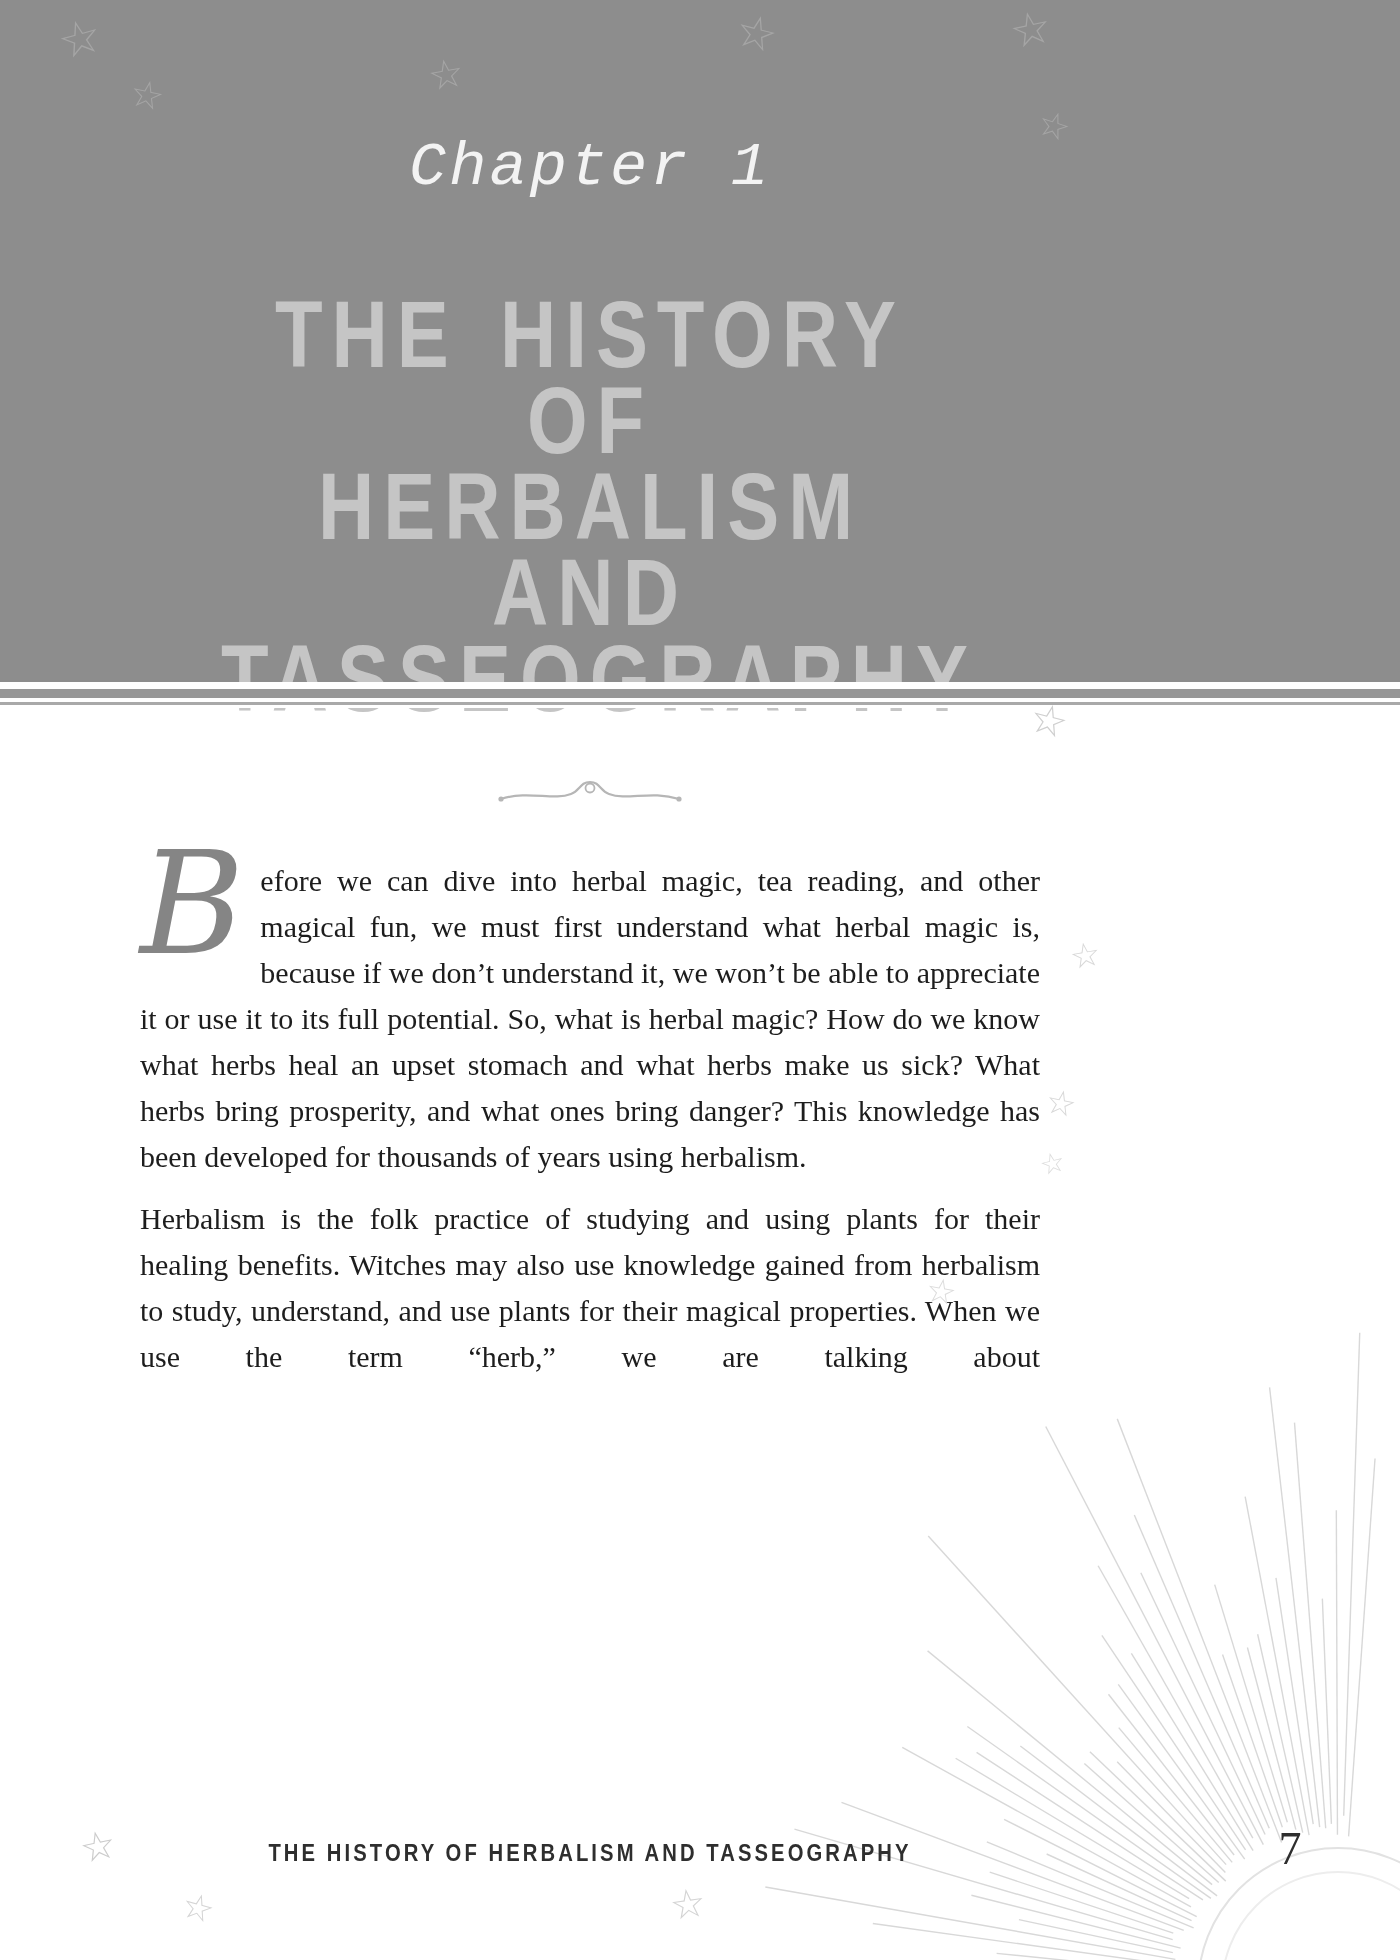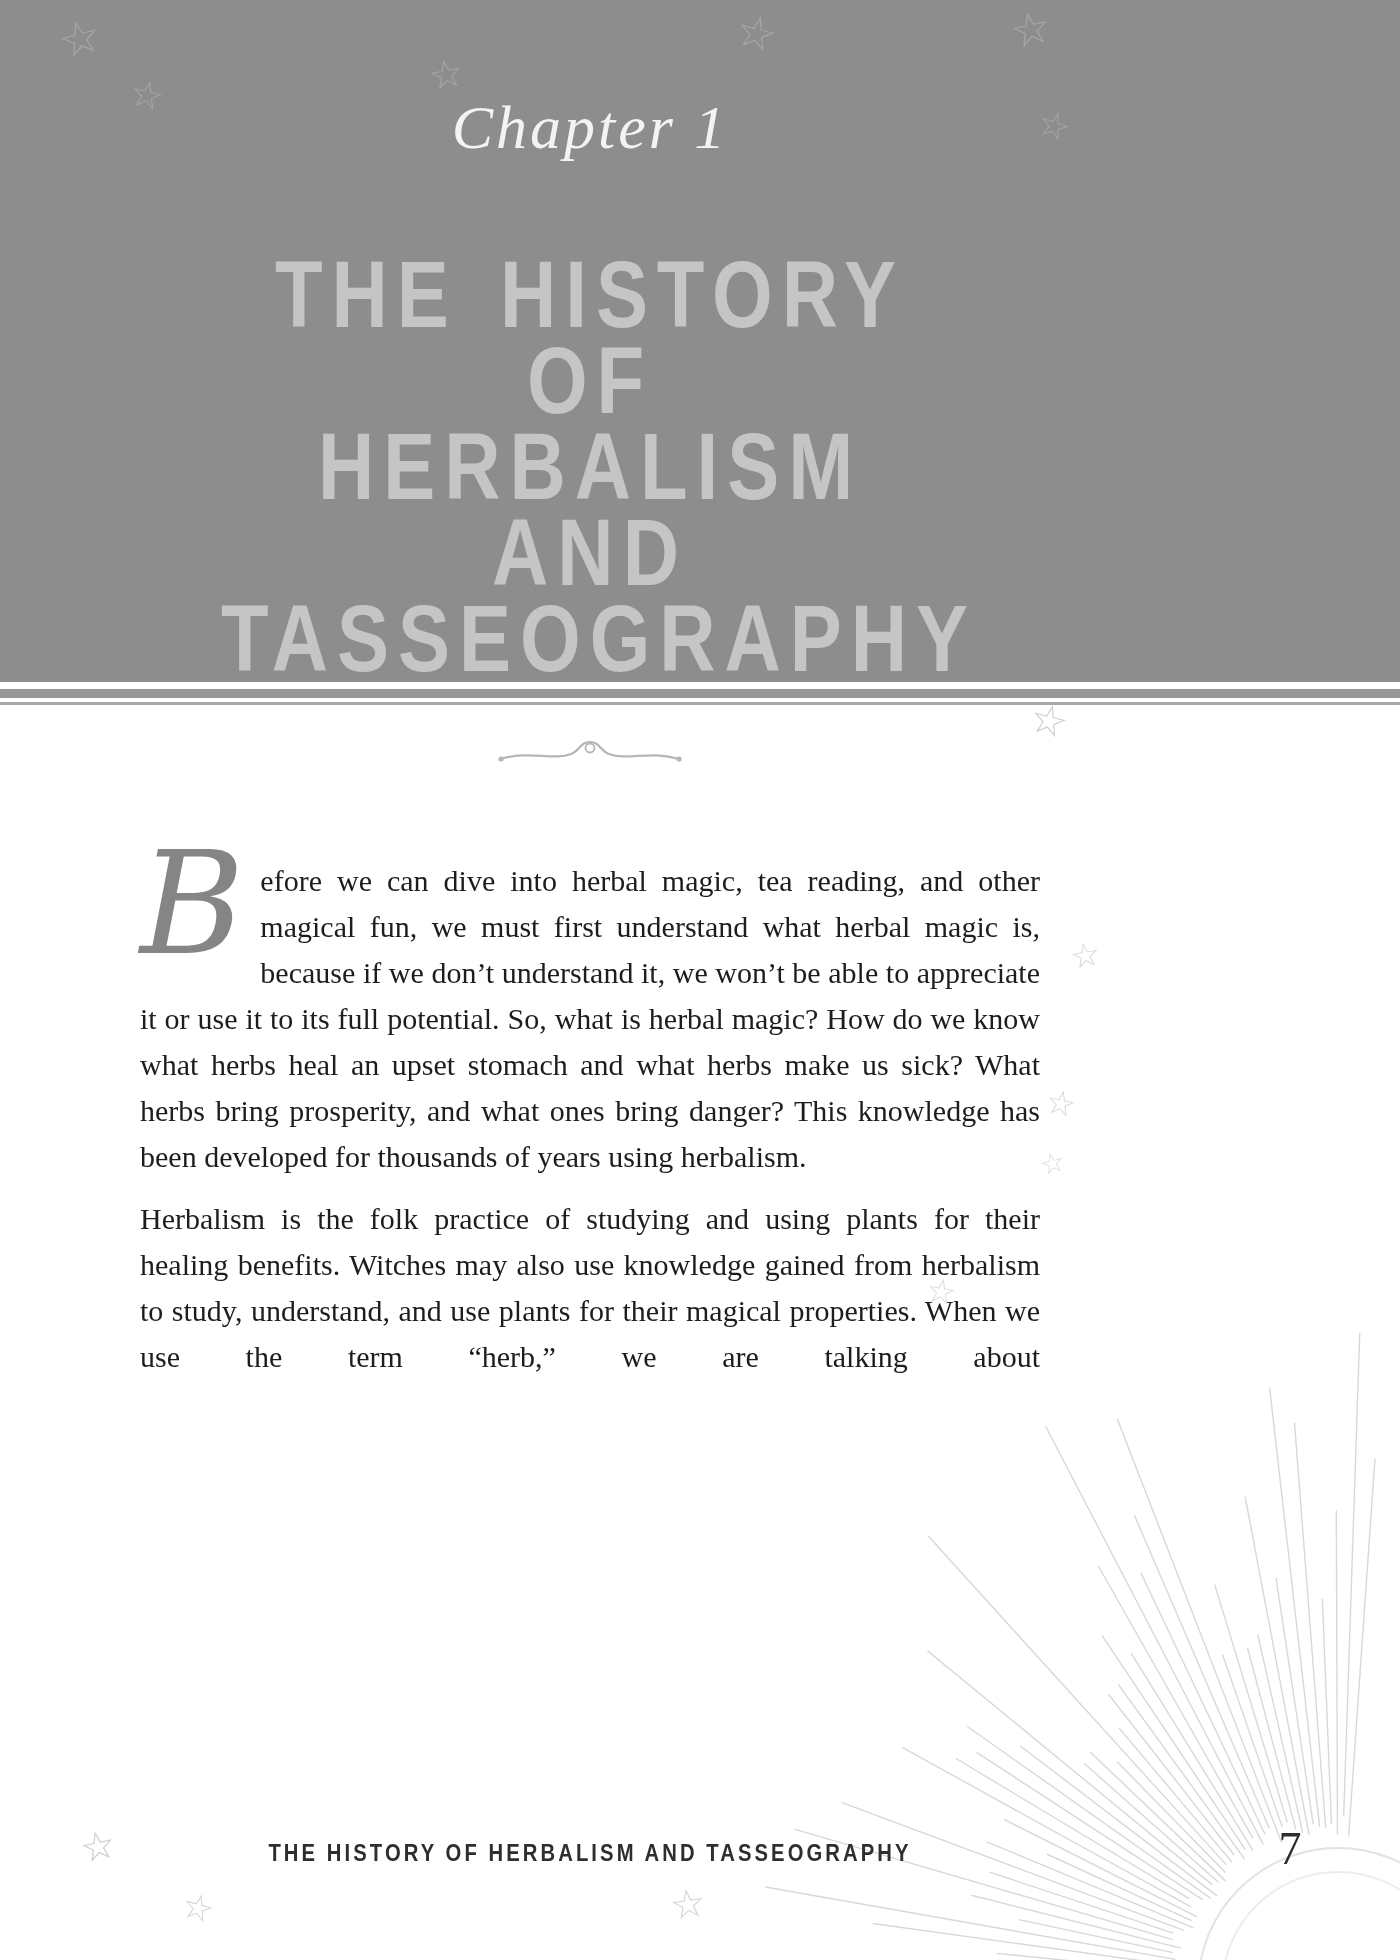--- a/index.html
+++ b/index.html
@@ -18,25 +18,26 @@
     position:relative; z-index:1;
     width:1400px; height:682px;
     background:#8d8d8d;
   }
   .header-inner {
     margin-left:140px; width:900px;
     text-align:center;
     padding-top:92px;
   }
   .chapter-label {
-    font-family:Liberation Serif, serif;
+    font-family:Liberation Mono, monospace;
     font-style:italic;
     font-size:62px;
     letter-spacing:3px;
     color:#f3f3f3;
+    margin-top:40px;
   }
   .chapter-title {
     margin-top:88px;
     font-family:"Liberation Sans", sans-serif;
     font-weight:700;
     font-size:95px;
     line-height:86px;
     letter-spacing:11px;
     word-spacing:14px;
     color:#c5c5c5;

